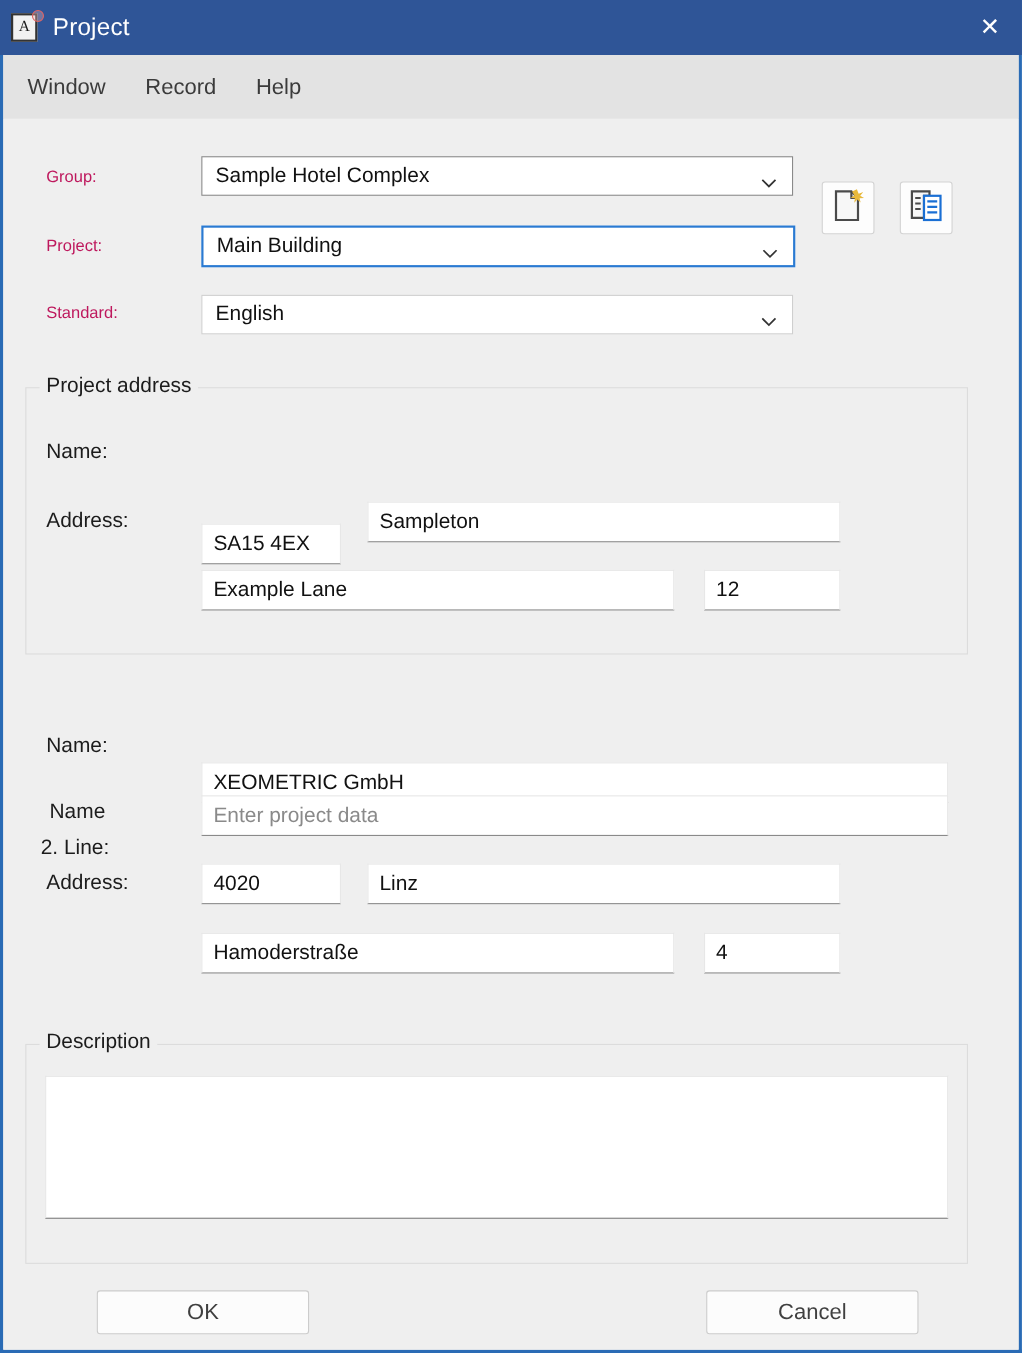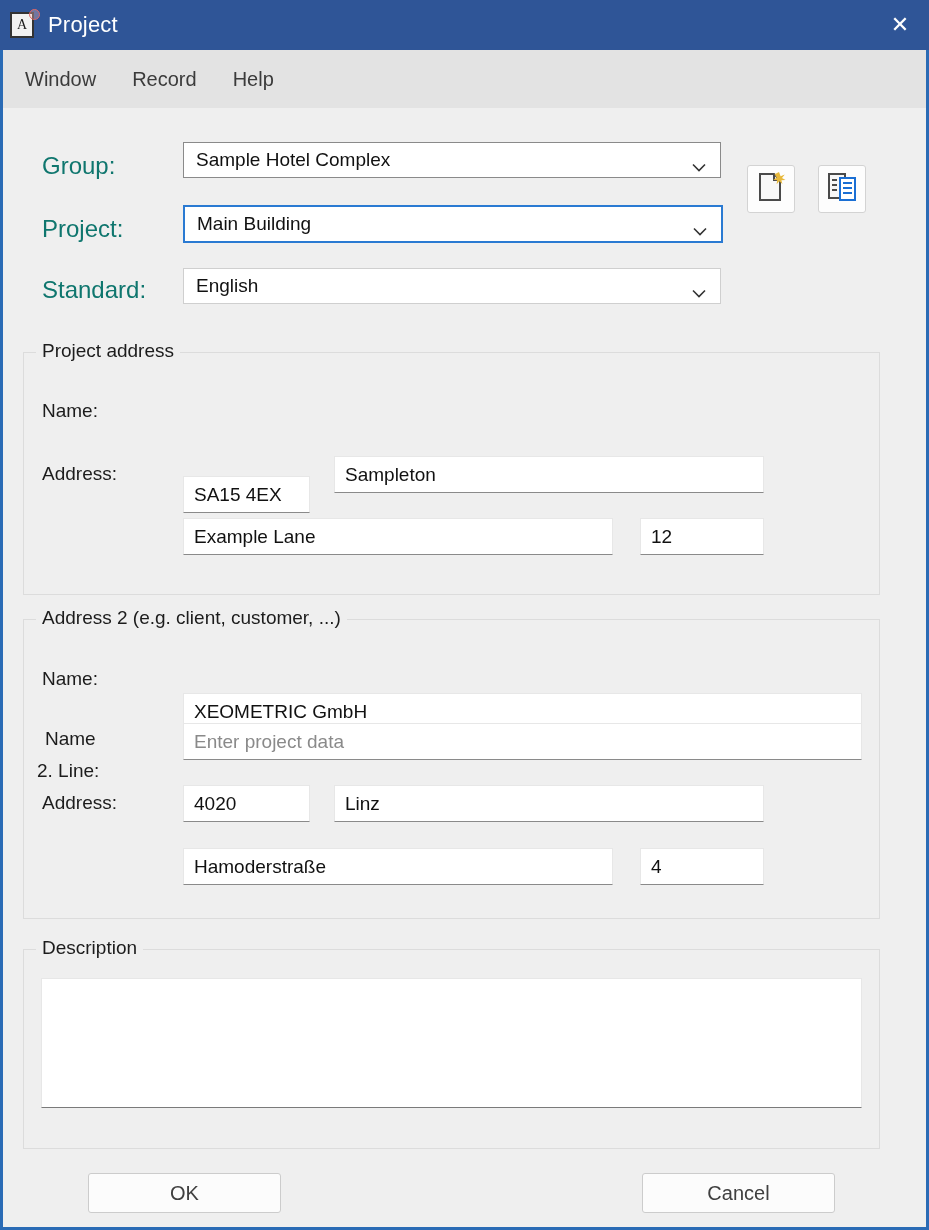--- a/index.html
+++ b/index.html
@@ -93,22 +93,22 @@
   
   #form {
     position: absolute;
     left: 0; top: 108px;
     width: 923px;
     height: 1119px;
     background: #efefef;
   }
   .combo-label {
     position: absolute;
-    font-size: 24px;
-    color: #0f766e;
+    font-size: 15px;
+    color: #be185d;
   }
   .combo {
     position: absolute;
     background: #ffffff;
     border: 1px solid #cfcfcf;
     display: flex;
     align-items: center;
     padding-left: 12px;
     font-size: 19px;
     color: #111111;
@@ -283,23 +283,20 @@
 
     <div class="flabel" style="left:39px; top:292px;">Name:</div>
 
     <div class="flabel" style="left:39px; top:355px;">Address:</div>
     <div class="tinput" style="left:180px; top:368px; width:127px; height:37px;">SA15 4EX</div>
     <div class="tinput" style="left:180px; top:410px; width:430px; height:37px;">Example Lane</div>
 
     <div class="tinput" style="left:331px; top:348px; width:430px; height:37px;">Sampleton</div>
     <div class="tinput" style="left:637px; top:410px; width:124px; height:37px;">12</div>
 
-    <div class="groupbox" style="left:20px; top:511px; width:857px; height:300px;">
-      <div class="group-title">Address 2 (e.g. client, customer, ...)</div>
-    </div>
 
     <div class="flabel" style="left:39px; top:560px;">Name:</div>
     <div class="tinput" style="left:180px; top:553px; width:679px; height:37px;margin-top:32px;">XEOMETRIC GmbH</div>
 
     <div class="flabel" style="left:42px; top:620px;">Name</div>
     <div class="flabel" style="left:34px; top:652px;">2. Line:</div>
     <div class="tinput placeholder" style="left:180px; top:615px; width:679px; height:37px;">Enter project data</div>
 
     <div class="flabel" style="left:39px; top:684px;">Address:</div>
     <div class="tinput" style="left:180px; top:677px; width:127px; height:37px;">4020</div>

